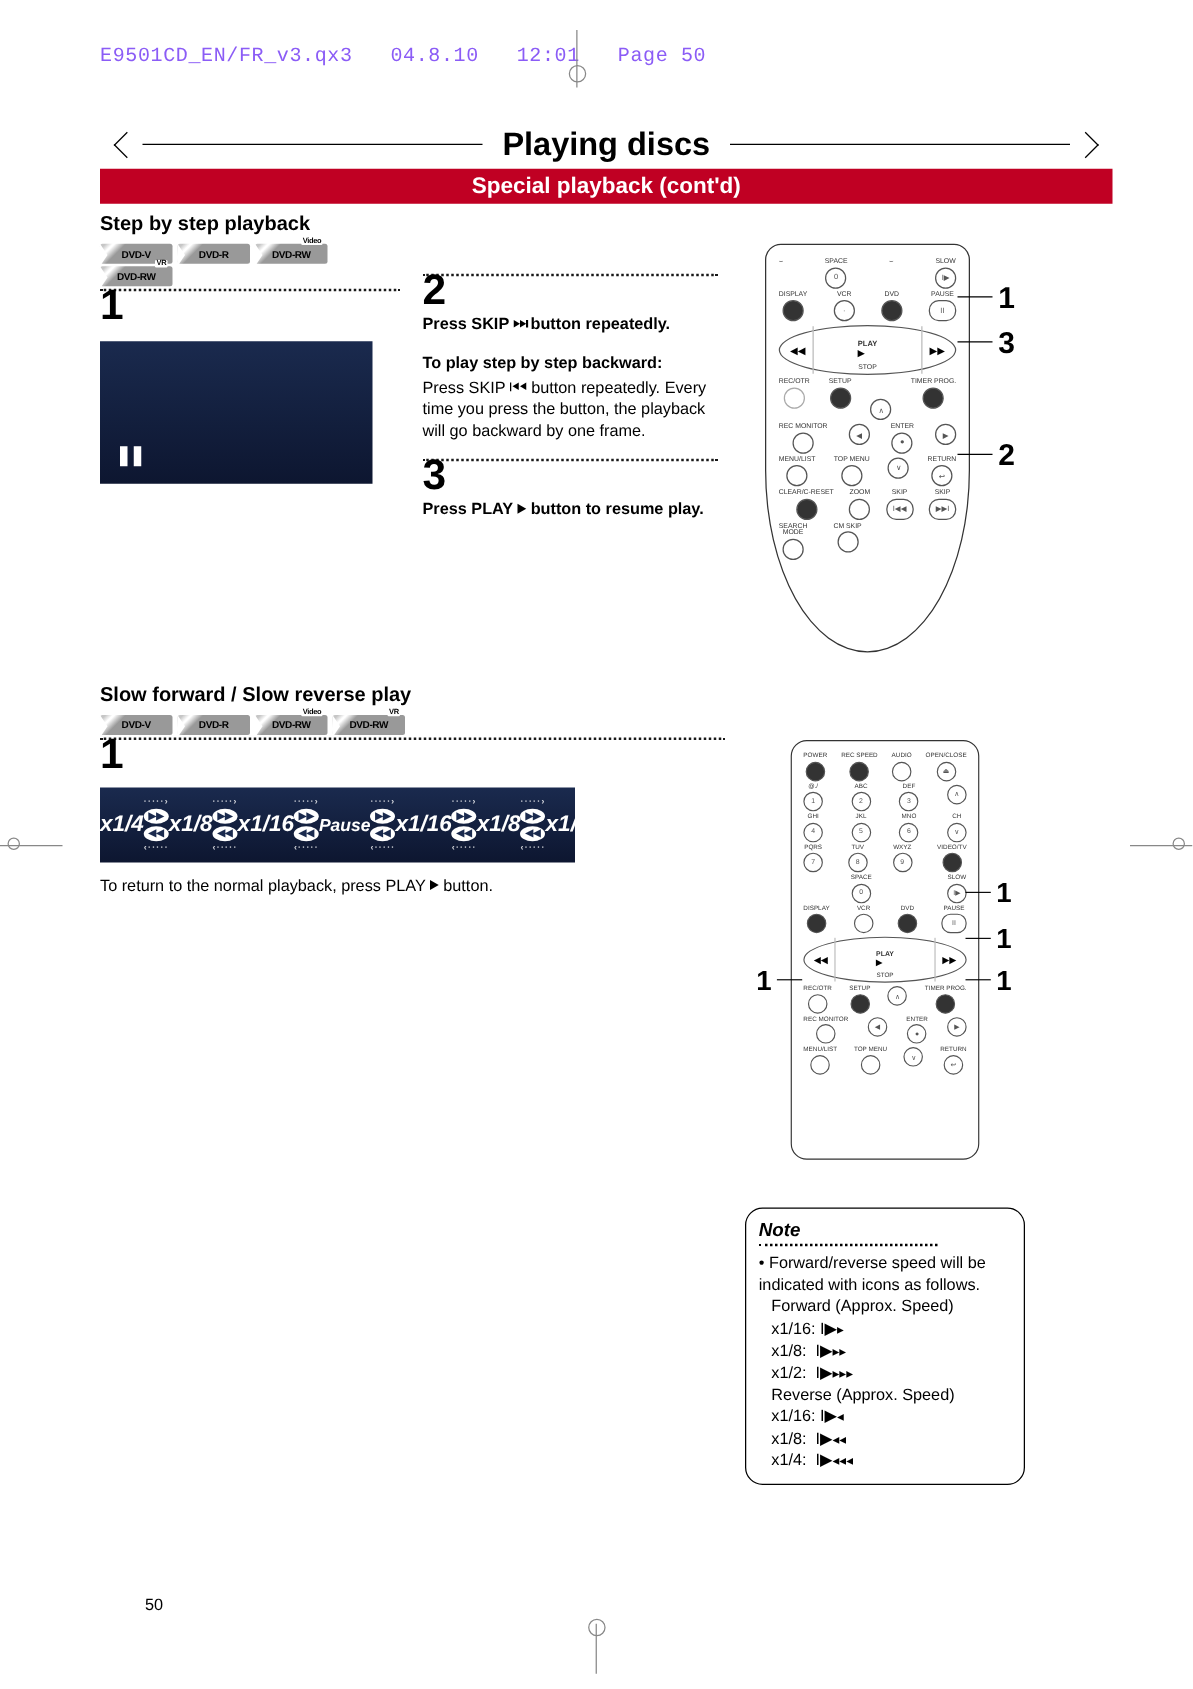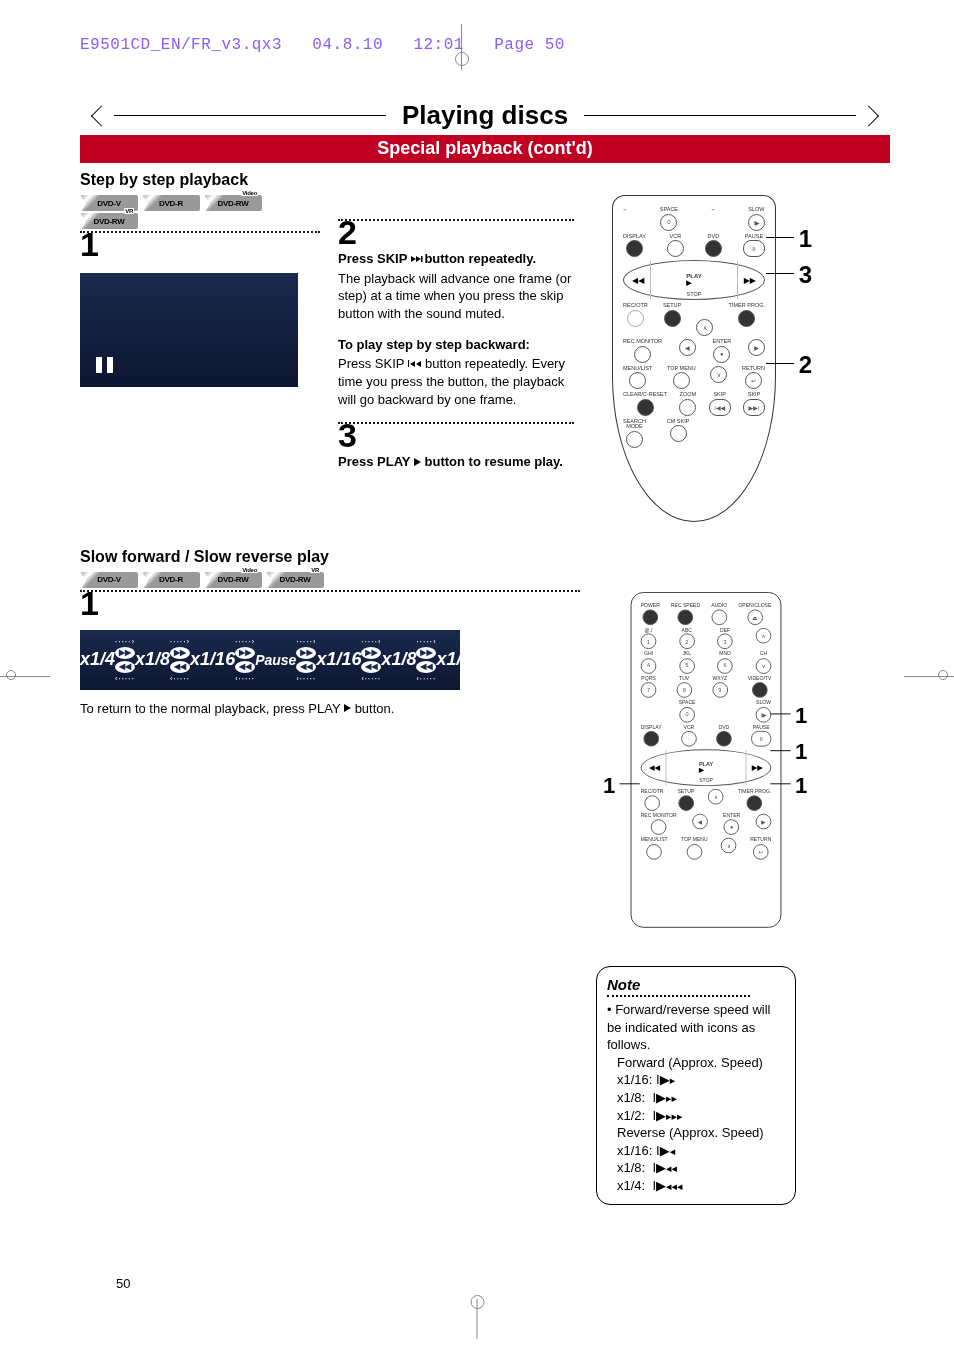--- a/index.html
+++ b/index.html
@@ -175,21 +175,21 @@
   .slow-band .btn-round {
     width: 20px; height: 12px; background:#fff; border-radius:50%;
     display:flex; align-items:center; justify-content:center; color:#1a2a4e; font-size:8px; font-style:normal;
   }
   .slow-band .arrowdot { font-size:7px; letter-spacing:1px; opacity:.8; font-style:normal; }
   .note-box {
     border: 1.5px solid #000;
     border-radius: 14px;
     padding: 8px 10px 10px;
     margin-top: 10px;
-    width: 200px;
+    width: 224px;
     font-size: 13px;
     line-height: 1.35;
   }
   .note-box .note-title {
     font-weight: bold; font-style: italic; font-size: 15px;
     border-bottom: 2px dotted #000;
     display: inline-block;
     padding-right: 110px;
     margin-bottom: 4px;
   }
@@ -284,21 +284,20 @@
 
   <div class="col narrow" style="flex-basis:236px;">
     <div style="height:22px"></div>
     <hr class="dots-rule">
     <div class="big-num">2</div>
     <p class="instr-bold">
       <span>Press SKIP</span>
       <span class="glyph skipf"></span>
       <span>button repeatedly.</span>
     </p>
-    <p class="instr-text">The playback will advance one frame (or step) at a time when you press the skip button with the sound muted.</p>
     <p class="instr-bold" style="margin-top:14px;">To play step by step backward:</p>
     <p class="instr-text">
       <span>Press SKIP</span>
       <span class="glyph skipb">
           <span></span>
         </span>
       <span>button repeatedly. Every time you press the button, the playback will go backward by one frame.</span>
     </p>
     <hr class="dots-rule" style="margin-top:14px;">
     <div class="big-num">3</div>

